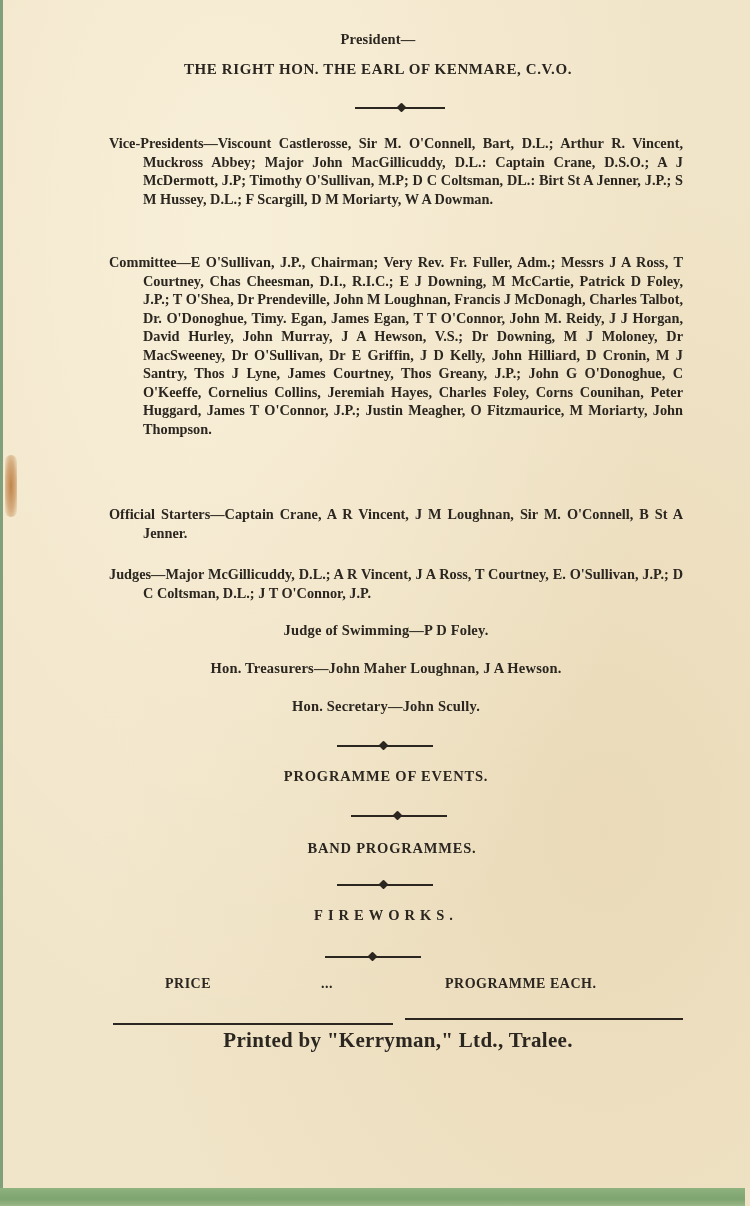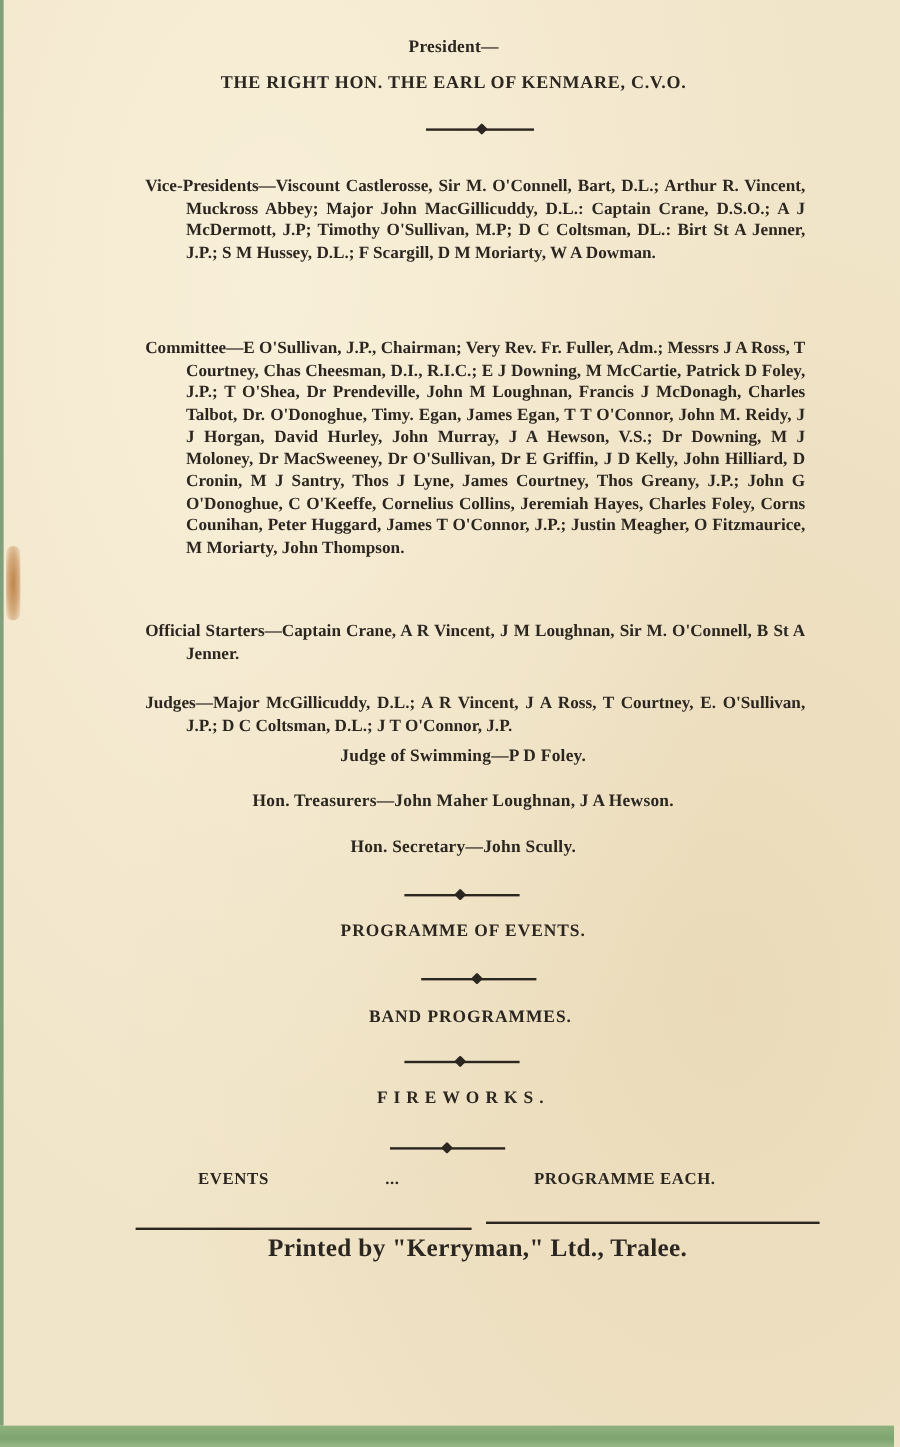--- a/index.html
+++ b/index.html
@@ -28,21 +28,21 @@
       border-radius: 6px;
     }
     .center { position: absolute; left: 0; width: 750px; text-align: center; }
     .t-small { font-size: 14.5px; font-weight: bold; letter-spacing: 0.2px; }
     .t-title { font-size: 15px; font-weight: bold; letter-spacing: 0.6px; }
     .block {
       position: absolute; left: 106px; width: 574px;
       font-size: 14.3px; font-weight: bold; line-height: 18.5px;
       text-align: justify; text-align-last: left;
     }
-    .block p { margin: 12px; padding-left: 34px; text-indent: -34px; }
+    .block p { margin: 0; padding-left: 34px; text-indent: -34px; }
     .ornament {
       position: absolute; height: 8px;
     }
     .ornament .line {
       position: absolute; top: 3px; height: 1.5px; background: #2b2620;
     }
     .ornament .dot {
       position: absolute; top: 0px; width: 7px; height: 7px; background: #2b2620;
       transform: rotate(45deg); border-radius: 1px;
     }
@@ -66,21 +66,21 @@
 
   <div class="ornament" style="left:352px; top:104px; width:96px;">
     <div class="line" style="left:0; width:90px;"></div>
     <div class="dot" style="left:43px;"></div>
   </div>
 
   <div class="block" style="top:134px;">
     <p>Vice-Presidents—Viscount Castlerosse, Sir M. O'Connell, Bart, D.L.; Arthur R. Vincent, Muckross Abbey; Major John MacGillicuddy, D.L.: Captain Crane, D.S.O.; A J McDermott, J.P; Timothy O'Sullivan, M.P; D C Coltsman, DL.: Birt St A Jenner, J.P.; S M Hussey, D.L.; F Scargill, D M Moriarty, W A Dowman.</p>
   </div>
 
-  <div class="block" style="top:269px;">
+  <div class="block" style="top:253px;">
     <p>Committee—E O'Sullivan, J.P., Chairman; Very Rev. Fr. Fuller, Adm.; Messrs J A Ross, T Courtney, Chas Cheesman, D.I., R.I.C.; E J Downing, M McCartie, Patrick D Foley, J.P.; T O'Shea, Dr Prendeville, John M Loughnan, Francis J McDonagh, Charles Talbot, Dr. O'Donoghue, Timy. Egan, James Egan, T T O'Connor, John M. Reidy, J J Horgan, David Hurley, John Murray, J A Hewson, V.S.; Dr Downing, M J Moloney, Dr MacSweeney, Dr O'Sullivan, Dr E Griffin, J D Kelly, John Hilliard, D Cronin, M J Santry, Thos J Lyne, James Courtney, Thos Greany, J.P.; John G O'Donoghue, C O'Keeffe, Cornelius Collins, Jeremiah Hayes, Charles Foley, Corns Counihan, Peter Huggard, James T O'Connor, J.P.; Justin Meagher, O Fitzmaurice, M Moriarty, John Thompson.</p>
   </div>
 
   <div class="block" style="top:505px;">
     <p>Official Starters—Captain Crane, A R Vincent, J M Loughnan, Sir M. O'Connell, B St A Jenner.</p>
   </div>
 
   <div class="block" style="top:565px;">
     <p>Judges—Major McGillicuddy, D.L.; A R Vincent, J A Ross, T Courtney, E. O'Sullivan, J.P.; D C Coltsman, D.L.; J T O'Connor, J.P.</p>
   </div>
@@ -105,21 +105,21 @@
     <div class="line" style="left:0; width:96px;"></div>
     <div class="dot" style="left:43px;"></div>
   </div>
   <div class="center caps fireworks" style="top:907px; left:8px;">FIREWORKS.</div>
 
   <div class="ornament" style="left:322px; top:953px; width:100px;">
     <div class="line" style="left:0; width:96px;"></div>
     <div class="dot" style="left:44px;"></div>
   </div>
 
-  <div class="price-row" style="left:162px;">EVENTS</div>
+  <div class="price-row" style="left:162px;">PRICE</div>
   <div class="price-row" style="left:318px;">...</div>
   <div class="price-row" style="left:442px;">PROGRAMME EACH.</div>
 
   <div class="rule" style="left:110px; top:1023px; width:280px;"></div>
   <div class="rule" style="left:402px; top:1018px; width:278px;"></div>
 
   <div class="printed">Printed by "Kerryman," Ltd., Tralee.</div>
 </div>
 
 <div class="green-edge"></div>

